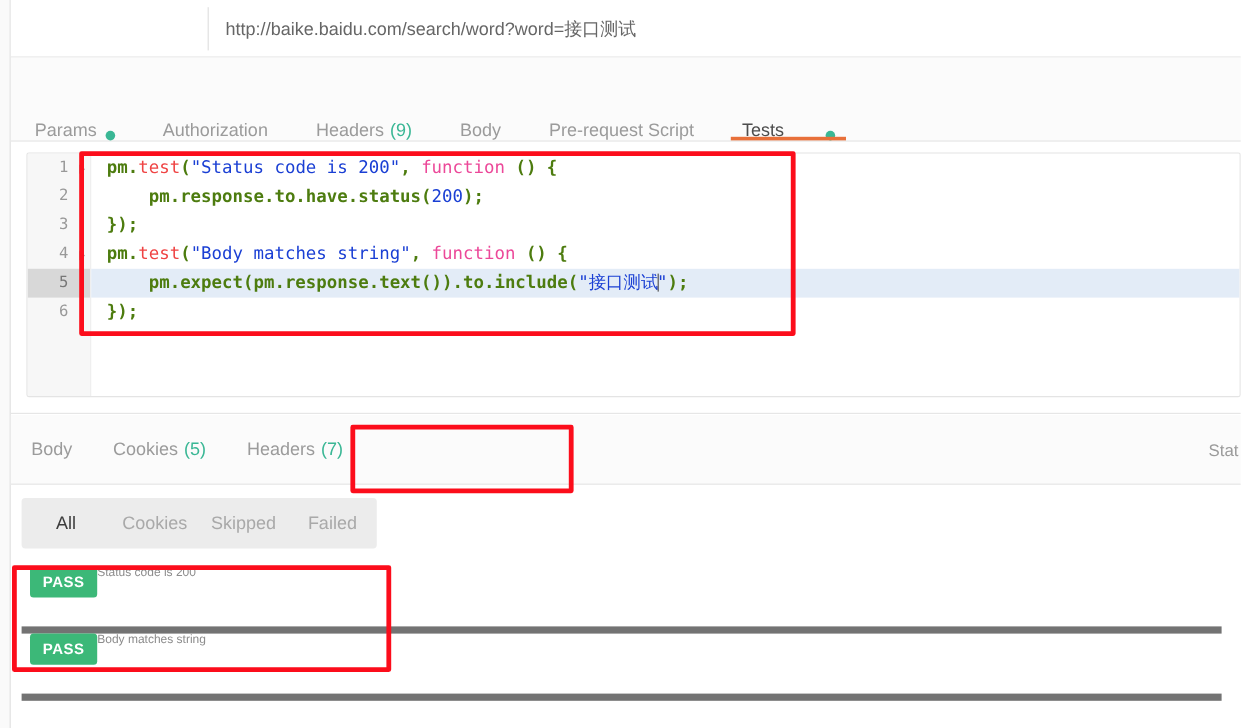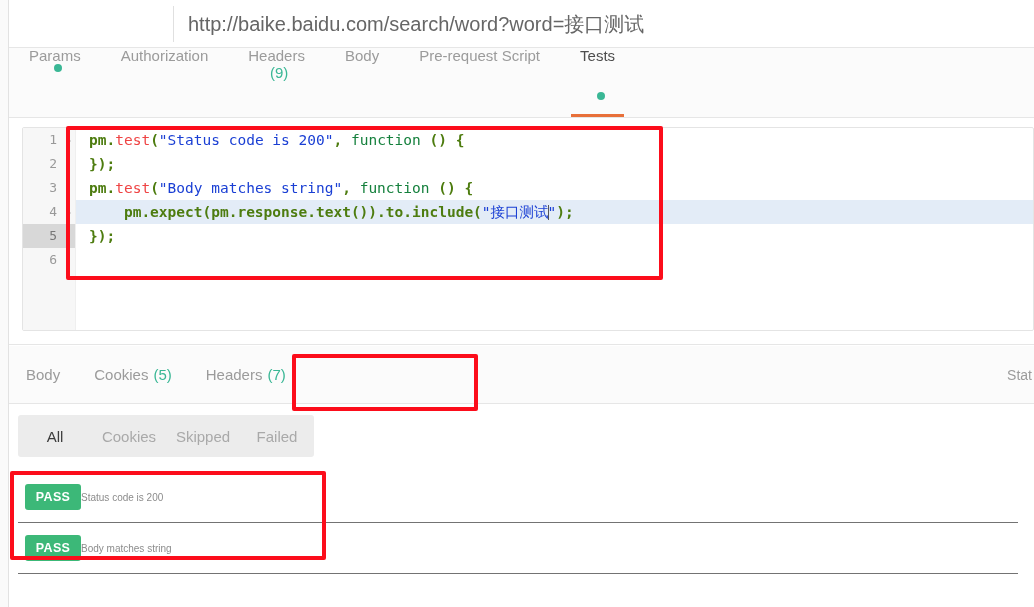--- a/index.html
+++ b/index.html
@@ -64,48 +64,47 @@
     left: 164px; top: 6px;
     right: 0; height: 36px;
     background: #ffffff;
     border-left: 1px solid #e0e0e0;
     box-sizing: border-box;
     display: flex;
     align-items: center;
     padding: 0 14px;
   }
   .url-text {
-    font-size: 20px;
+    font-size: 15px;
     color: #666;
     white-space: nowrap;
     overflow: hidden;
   }
 
   
   .req-tabs {
     position: absolute;
     left: 9px; top: 48px;
     width: 1025px; height: 70px;
     background: #fbfbfb;
     border-bottom: 1px solid #e6e6e6;
     box-sizing: border-box;
     display: flex;
     align-items: flex-end;
   }
   .req-tab {
     position: relative;
     height: 70px;
     display: flex;
-    align-items: center;
+    align-items: flex-end;
     padding: 0 20px;
     font-size: 15px;
     color: #9b9b9b;
     white-space: nowrap;
     cursor: pointer;
-    flex-direction: column;
   }
   .req-tab.active { color: #4d4d4d; gap: 28px; }
   .req-tab.active::after {
     content: "";
     position: absolute;
     left: 11px; right: 11px;
     bottom: 0;
     height: 3px;
     background: #e8703a;
   }
@@ -169,21 +168,21 @@
     font-family: "DejaVu Sans Mono", monospace;
     font-size: 14.5px;
     color: #333;
     white-space: pre;
     padding-left: 13px;
   }
   .code-line.active { background: #e3ecf7; }
   .tok-plain  { color: #4d7c0f; font-weight: bold; }
   .tok-fn     { color: #ef4444; }
   .tok-str    { color: #1a3fd4; }
-  .tok-kw     { color: #15803d; }
+  .tok-kw     { color: #ec4899; }
   .tok-num    { color: #1a3fd4; }
   .caret {
     display: inline-block;
     width: 1px;
     height: 15px;
     background: #555;
     vertical-align: -3px;
     margin: 0 -1px;
   }
 
@@ -261,22 +260,21 @@
 
   
   .results {
     position: absolute;
     left: 18px; top: 472px;
     width: 1000px;
   }
   .result-row {
     height: 50px;
     display: flex;
-    align-items: center;
-    border-bottom: 1px solid #737373;
+    border-bottom: 6px solid #737373;
   }
   .badge {
     width: 56px;
     height: 26px;
     border-radius: 3px;
     background: #3cb878;
     color: #ffffff;
     font-size: 12.5px;
     font-weight: bold;
     letter-spacing: .4px;
@@ -342,20 +340,21 @@
   <div class="gutter" id="editor-gutter">
       <div class="gutter-line"><span>1</span><span class="fold"></span></div>
       <div class="gutter-line"><span>2</span></div>
       <div class="gutter-line"><span>3</span></div>
       <div class="gutter-line"><span>4</span><span class="fold"></span></div>
       <div class="gutter-line active"><span>5</span></div>
       <div class="gutter-line"><span>6</span></div>
     </div>
   <div class="code-area" id="editor-code">
       <div class="code-line"><span class="tok-plain">pm.</span><span class="tok-fn">test</span><span class="tok-plain">(</span><span class="tok-str">"Status code is 200"</span><span class="tok-plain">, </span><span class="tok-kw">function</span><span class="tok-plain"> () {</span></div>
+      <div class="code-line"><span class="tok-plain">    pm.response.to.have.status(</span><span class="tok-num">200</span><span class="tok-plain">);</span></div>
       <div class="code-line"><span class="tok-plain">});</span></div>
       <div class="code-line"><span class="tok-plain">pm.</span><span class="tok-fn">test</span><span class="tok-plain">(</span><span class="tok-str">"Body matches string"</span><span class="tok-plain">, </span><span class="tok-kw">function</span><span class="tok-plain"> () {</span></div>
       <div class="code-line active"><span class="tok-plain">    pm.expect(pm.response.text()).to.include(</span><span class="tok-str">"接口测试</span><span class="caret"></span><span class="tok-str">"</span><span class="tok-plain">);</span></div>
       <div class="code-line"><span class="tok-plain">});</span></div>
     </div>
 </div>
 
 <div class="pane-divider"></div>
 
 <div class="res-tabs">

